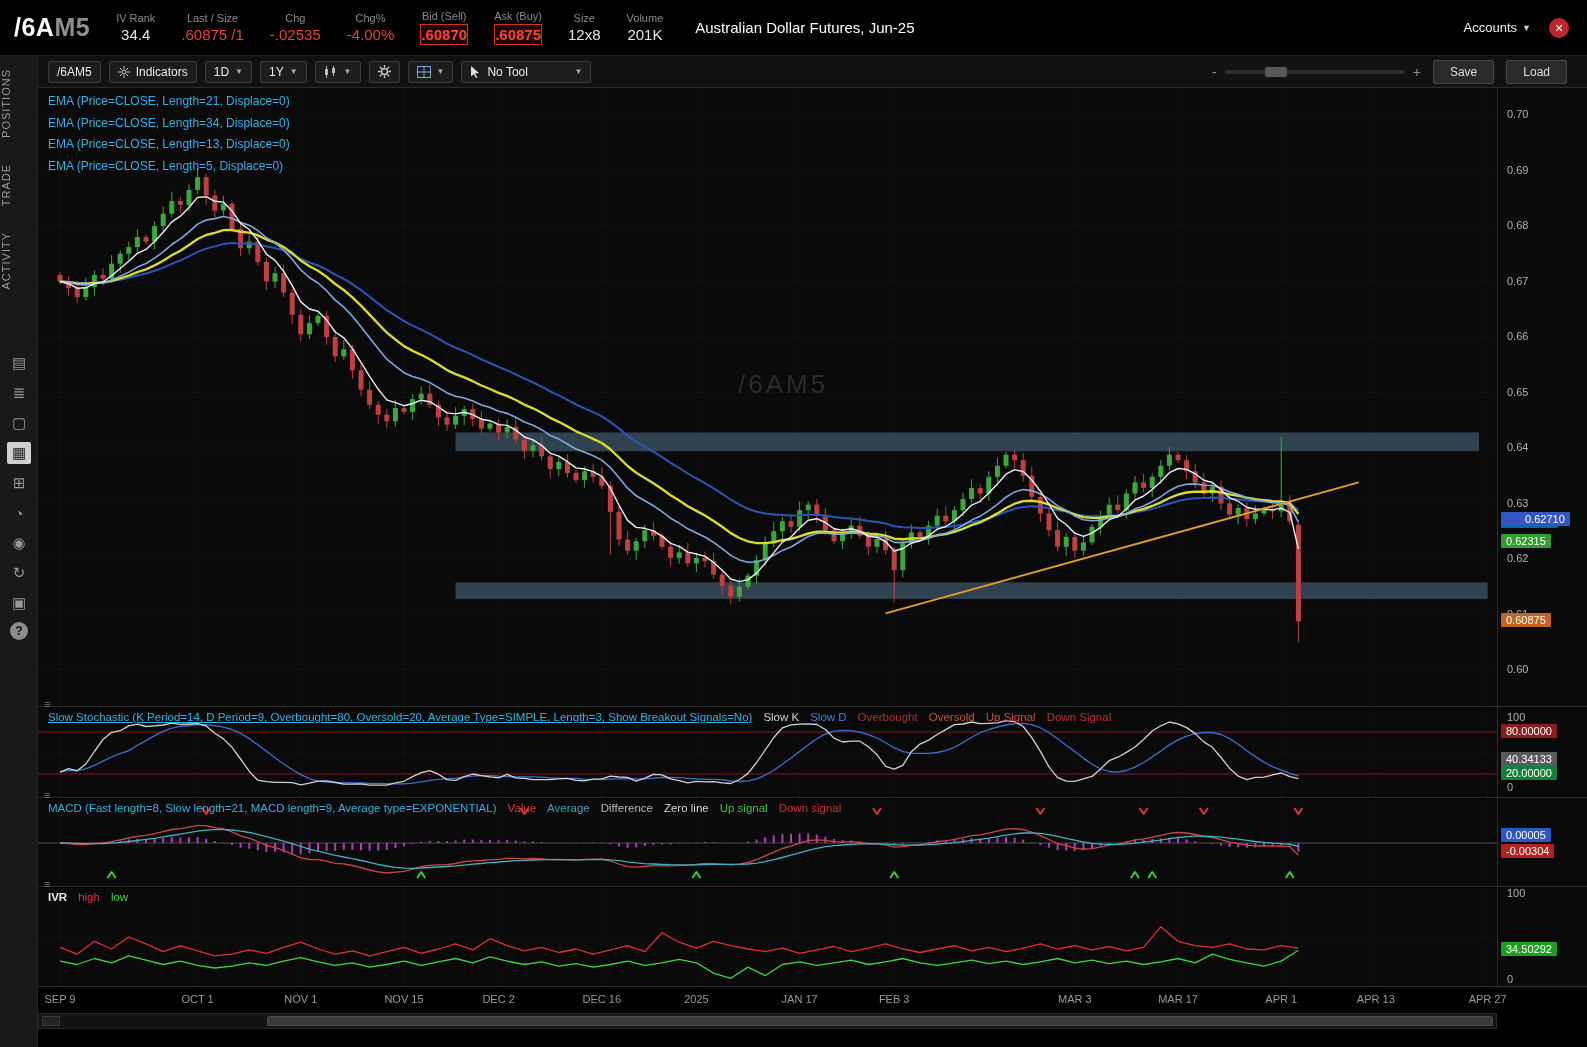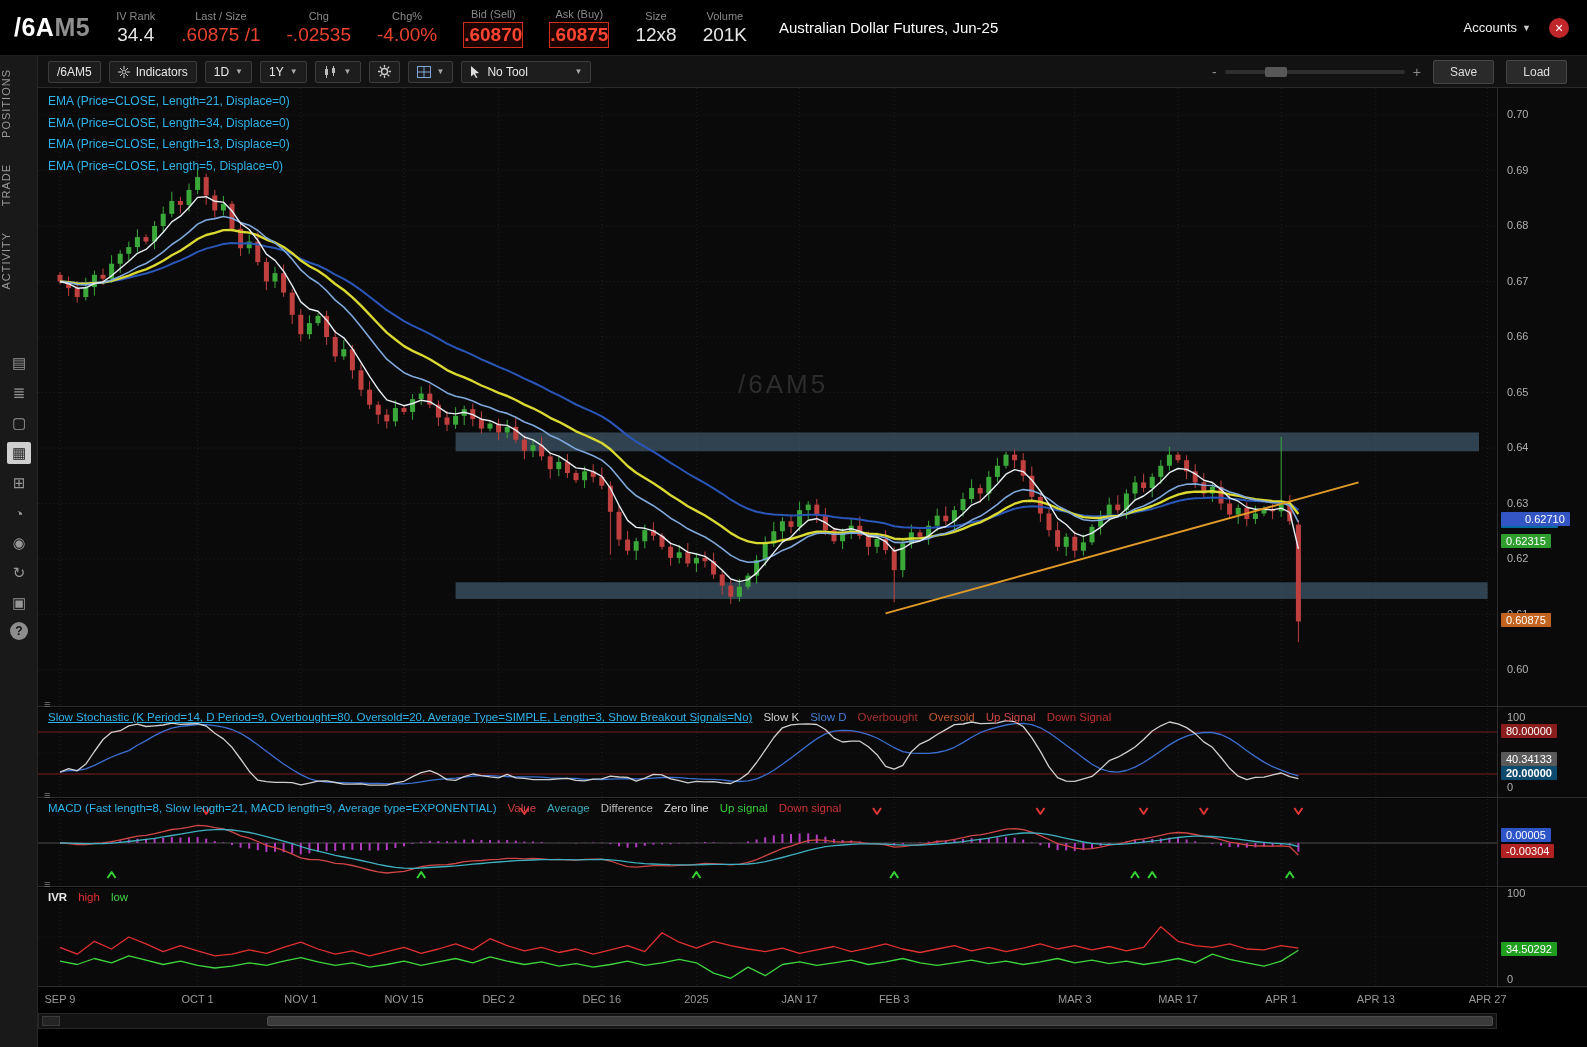--- a/index.html
+++ b/index.html
@@ -3,21 +3,21 @@
 <meta charset="utf-8">
 <style>
   *{box-sizing:border-box;margin:0;padding:0}
   html,body{width:1587px;height:1047px;background:#000;font-family:"Liberation Sans",sans-serif;color:#ddd;overflow:hidden}
   
   #header{position:absolute;left:0;top:0;width:1587px;height:56px;background:#000;border-bottom:1px solid #1f1f1f;display:flex;align-items:center;gap:26px;padding:0 14px}
   .sym{font-size:25px;color:#fff;font-weight:bold;letter-spacing:0.5px}
   .sym .suffix{color:#8f8f8f;font-weight:bold}
   .hf{display:flex;flex-direction:column;align-items:center;gap:2px}
   .hf-label{font-size:11px;color:#8a8a8a}
-  .hf-value{font-size:19px;color:#e6e6e6}
+  .hf-value{font-size:15px;color:#e6e6e6}
   .hf-value.red{color:#e8432e}
   .hf-value.boxed{border:1px solid #cf2f1c;background:#1d0300;color:#ff4530;padding:1px 0;font-weight:bold}
   .desc{font-size:15px;color:#fff;margin-left:6px}
   .hright{margin-left:auto;display:flex;gap:18px;padding-right:4px}
   .accounts{font-size:13px;color:#f0f0f0;display:flex;align-items:center;gap:5px;cursor:pointer}
   .accounts .caret{font-size:9px;color:#ccc}
   .close-btn{width:20px;height:20px;border-radius:50%;background:#c0272b;color:#fff;display:flex;align-items:center;justify-content:center;font-size:14px;cursor:pointer}
   
   #sidebar{position:absolute;left:0;top:56px;width:38px;height:991px;background:#191919;border-right:1px solid #262626}
   .side-tab{width:38px;display:flex;justify-content:center;padding:13px 0;color:#9a9a9a;font-size:11px;letter-spacing:1px;writing-mode:vertical-rl;transform:rotate(180deg);cursor:pointer}
@@ -794,21 +794,21 @@
     <span class="tick" style="top: 519.5px;">0.61</span>
     <span class="tick" style="top: 575px;">0.60</span>
     <span class="abox" style="top: 426px; background: #0369a1; padding-left: 12px;">0.62915</span>
     <span class="abox" style="top: 423.595px; background: rgb(51, 86, 196); padding-left: 24px;">0.62710</span>
     <span class="abox" style="top: 445.517px; background: rgb(47, 158, 47);">0.62315</span>
     <span class="abox" style="top: 525.437px; background: rgb(194, 100, 31);">0.60875</span>
     <span class="tick" style="top: 623px;">100</span>
     <span class="tick" style="top: 693px;">0</span>
     <span class="abox" style="top: 636px; background: rgb(140, 29, 29);">80.00000</span>
     <span class="abox" style="top: 663.762px; background: rgb(90, 90, 90);">40.34133</span>
-    <span class="abox" style="top: 678px; background: #0c4a6e; font-weight: bold;">20.00000</span>
+    <span class="abox" style="top: 678px; background: #15803d;">20.00000</span>
     <span class="abox" style="top: 740px; background: rgb(45, 85, 200);">0.00005</span>
     <span class="abox" style="top: 756px; background: rgb(178, 34, 34);">-0.00304</span>
     <span class="tick" style="top: 799px;">100</span>
     <span class="tick" style="top: 885px;">0</span>
     <span class="abox" style="top: 854.33px; background: rgb(31, 158, 31);">34.50292</span>
   </div>
 <div id="xaxis">
     <span class="xlab" style="left: 22px;">SEP 9</span>
     <span class="xlab" style="left: 159.6px;">OCT 1</span>
     <span class="xlab" style="left: 262.8px;">NOV 1</span>

